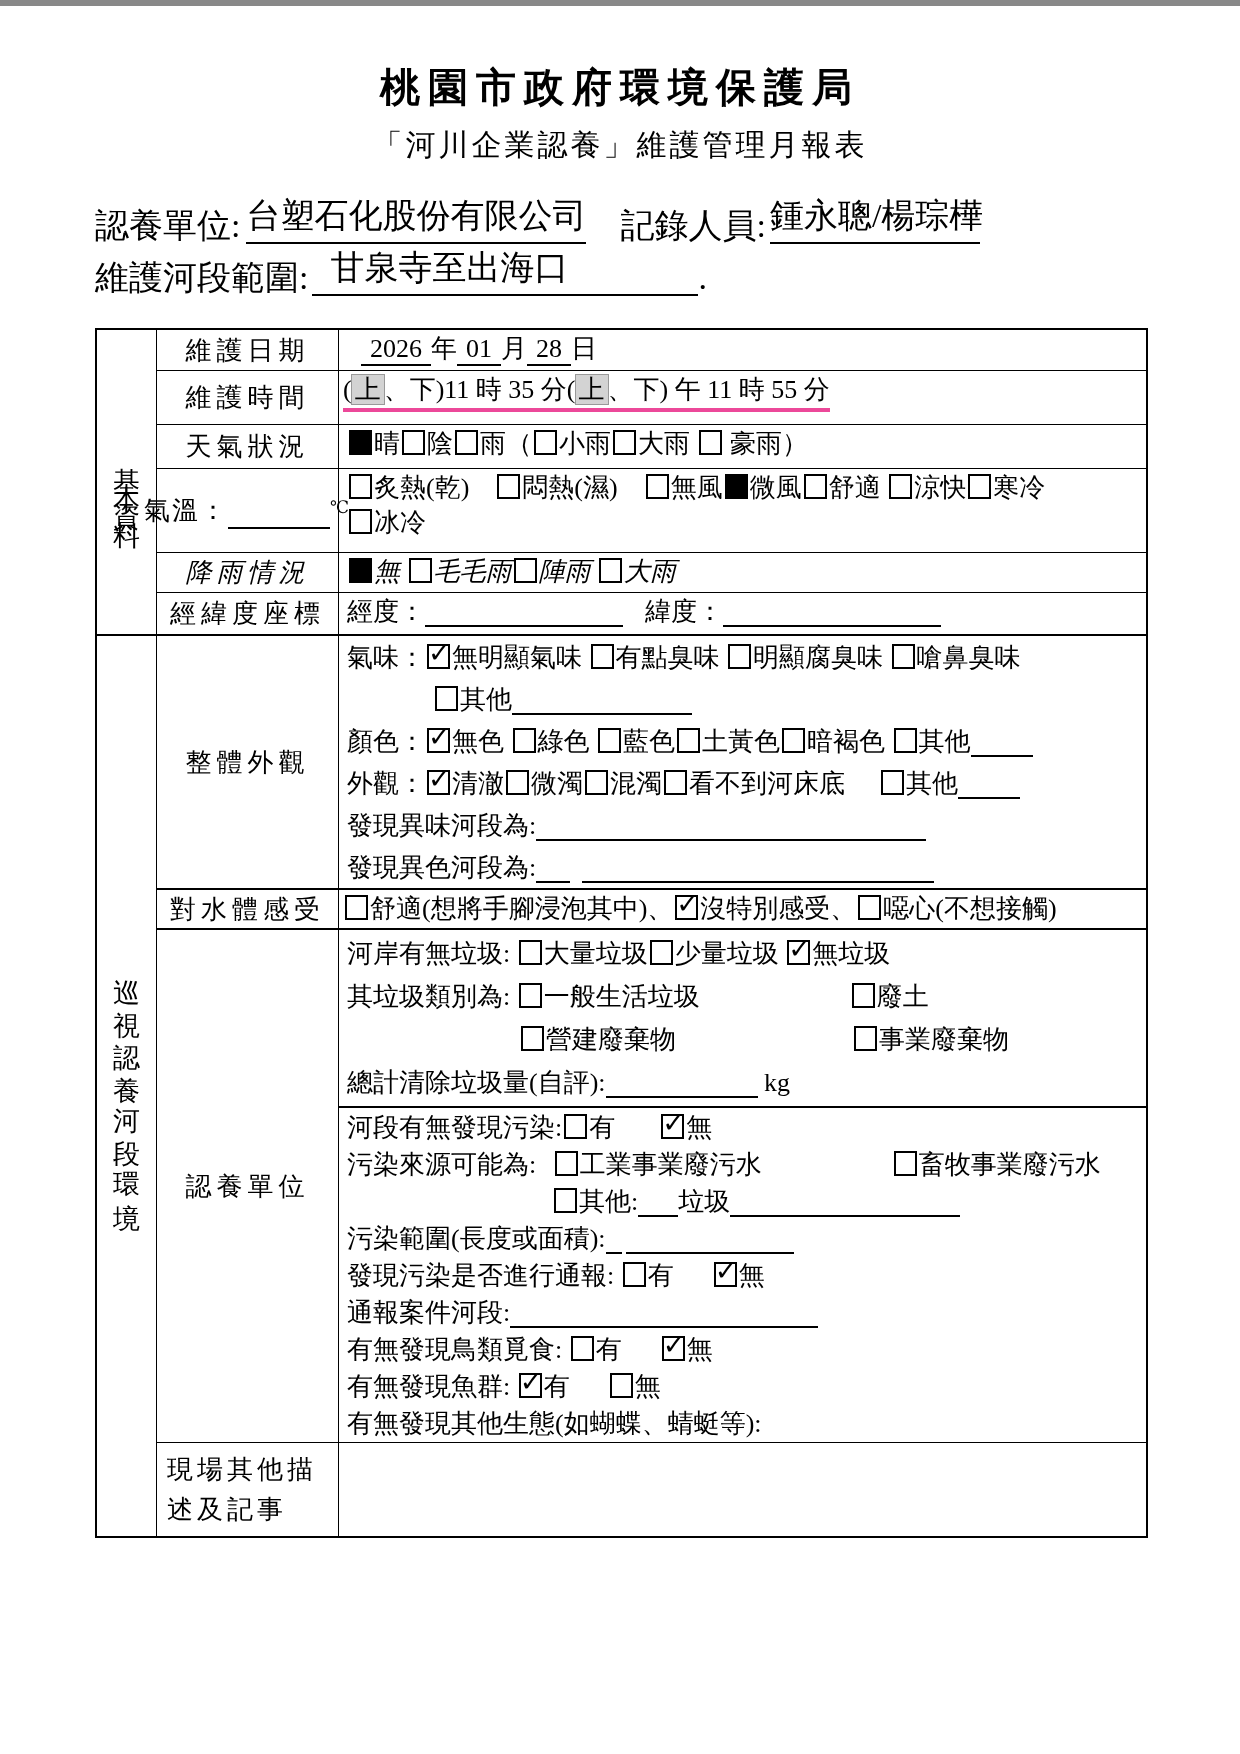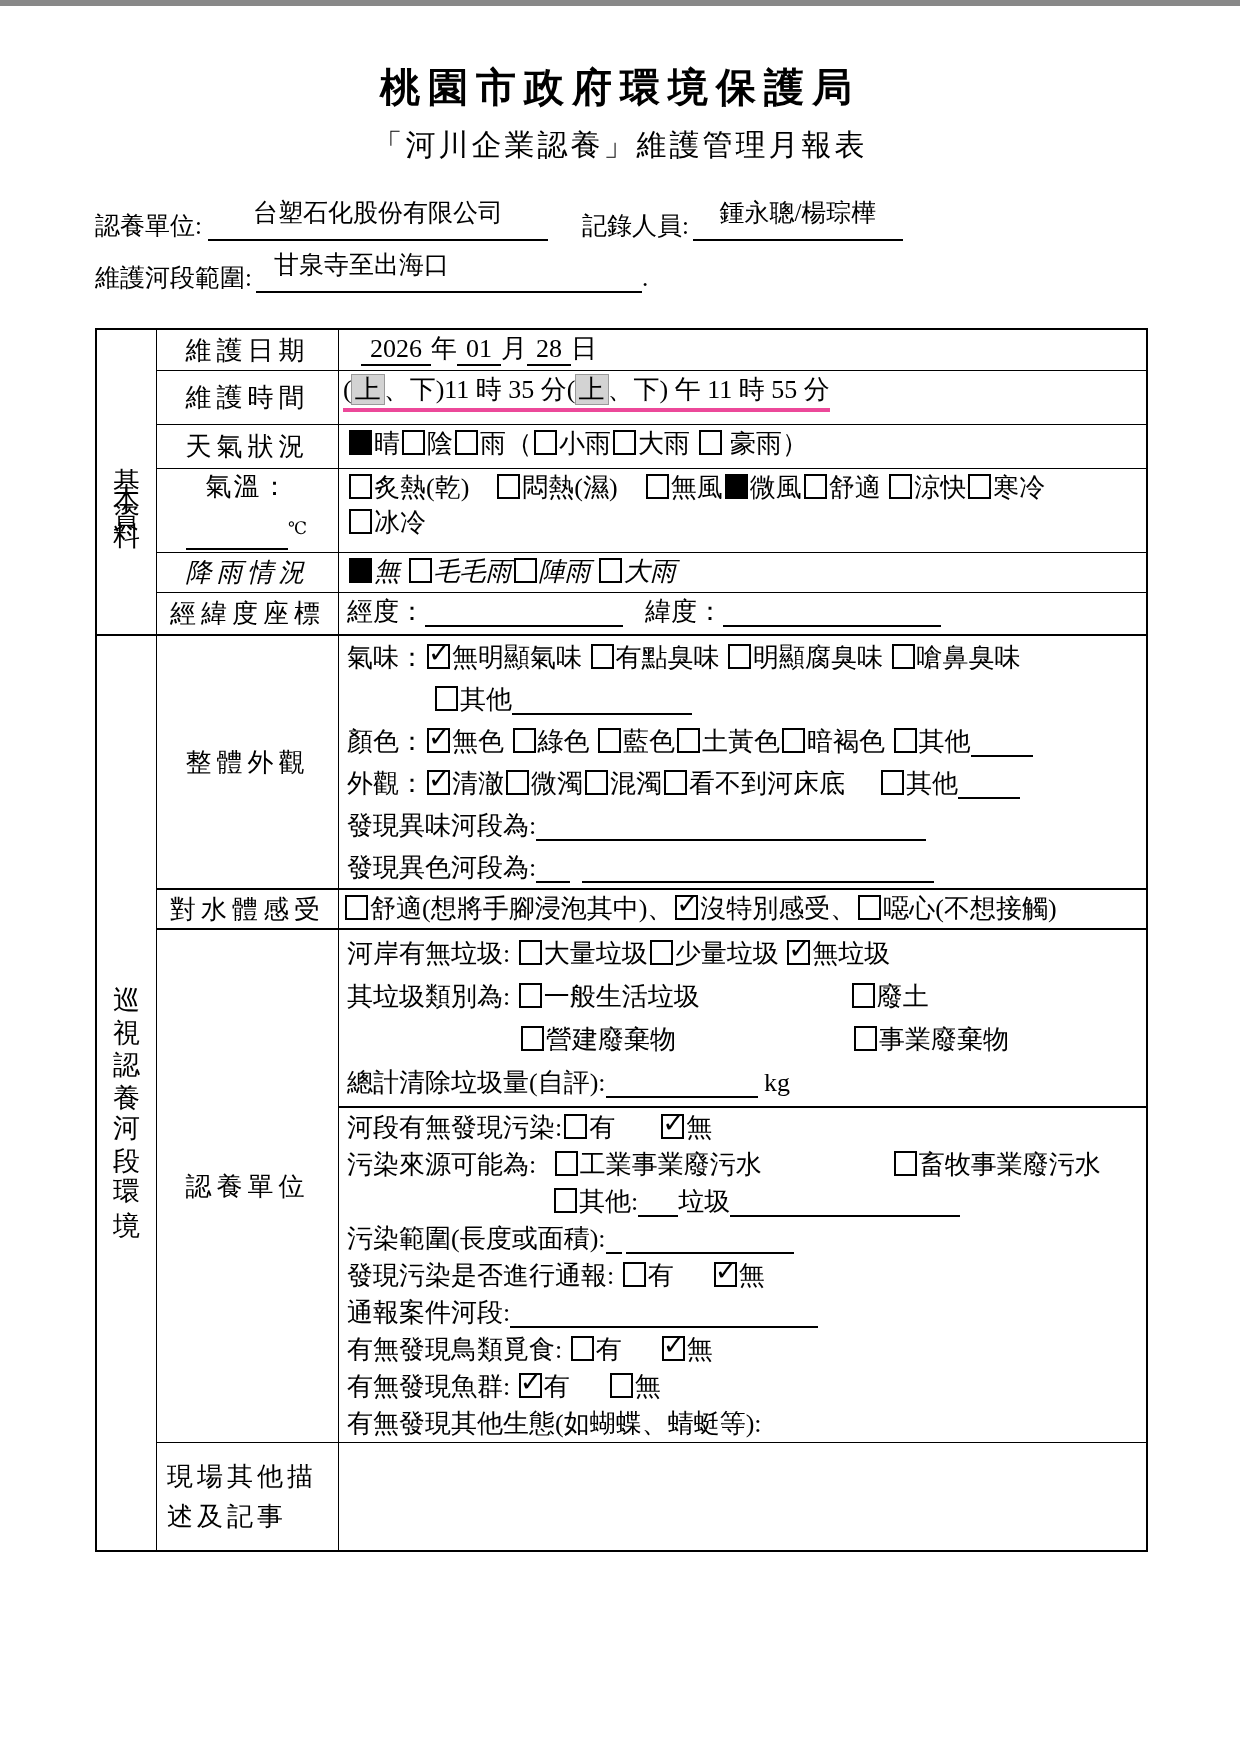--- a/index.html
+++ b/index.html
@@ -4,21 +4,21 @@
 <style>
   * { margin:0; padding:0; box-sizing:border-box; }
   html,body { background:#888; }
   .page {
     width:1240px; height:1754px; background:#ffffff; color:#000;
     font-family:"Liberation Serif","DejaVu Serif",serif;
     position:relative; margin:6px auto; overflow:hidden;
   }
   .title { text-align:center; padding-top:54px; font-size:40px; letter-spacing:8px; font-weight:600; }
   .subtitle { text-align:center; margin-top:10px; font-size:30px; letter-spacing:3px; }
-  .info-lines { margin:34px 0 0 95px; font-size:25px; }
+  .info-lines { margin:34px 0 0 95px; font-size:34px; }
   .info-lines .line { height:52px; line-height:52px; white-space:nowrap; }
 
   .form-table { width:1053px; margin:24px 0 0 95px; border:2px solid #000; font-size:26px; }
   .tgroup { display:flex; }
   .tgroup.g2 { border-top:2px solid #000; }
   .vcell { width:60px; border-right:1px solid #000; display:flex; align-items:center; justify-content:center; }
   .vtext { writing-mode:vertical-rl; text-orientation:upright; font-size:27px; letter-spacing:18px; }
   .vtext.g2t { letter-spacing:32px; }
   .grows { flex:1; display:flex; flex-direction:column; }
   .trow { display:flex; }
@@ -28,23 +28,23 @@
            justify-content:center; text-align:center; letter-spacing:5px; padding:0 4px; }
   .lcell.notes { justify-content:flex-start; text-align:left; letter-spacing:4px;
                  padding:0 10px; line-height:40px; }
   .ccell { flex:1; display:flex; flex-direction:column; justify-content:flex-start;
            padding:1px 2px 1px 8px; overflow:hidden; }
   .line { white-space:nowrap; }
 
   .h-date { height:40px; }  .h-time { height:54px; }  .h-weather { height:44px; }
   .h-temp { height:84px; }  .h-rain { height:40px;font-style:italic; }  .h-coords { height:42px; }
   .h-appear { height:252px; } .h-feel { height:40px; } .h-patrol { height:514px; }
-  .h-notes { height:108px; border-top:2px solid #9a9a9a; }
+  .h-notes { height:94px; border-top:2px solid #9a9a9a; }
 
-  .temp-label { flex-direction:column; letter-spacing:2px; }
+  .temp-label { flex-direction:row; letter-spacing:2px; }
   .temp-label .line { line-height:42px; }
   .appear-lines .line { line-height:42px; }
   .ccell.time { padding-left:4px; }
   .ccell.feel { padding-left:4px; }
   .patrol-cell { padding:0; }
   .blockA { height:176px; display:flex; flex-direction:column; justify-content:center; padding-left:8px; }
   .blockB { height:336px; border-top:2px solid #000; display:flex; flex-direction:column; justify-content:center; padding-left:8px; }
   .blockA .line { line-height:43px; }
   .blockB .line { line-height:37px; }
 

